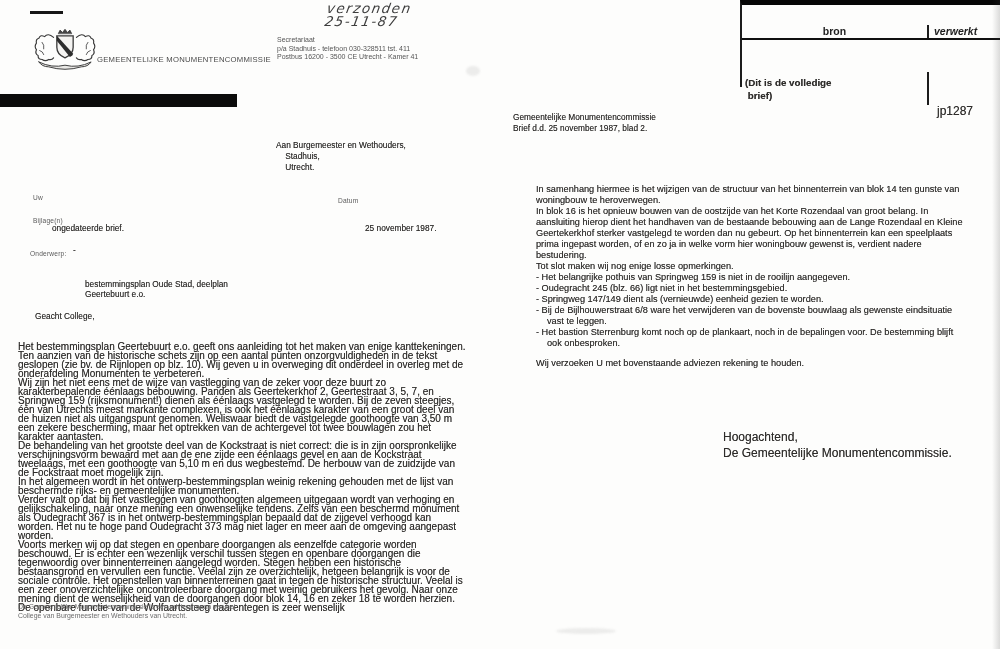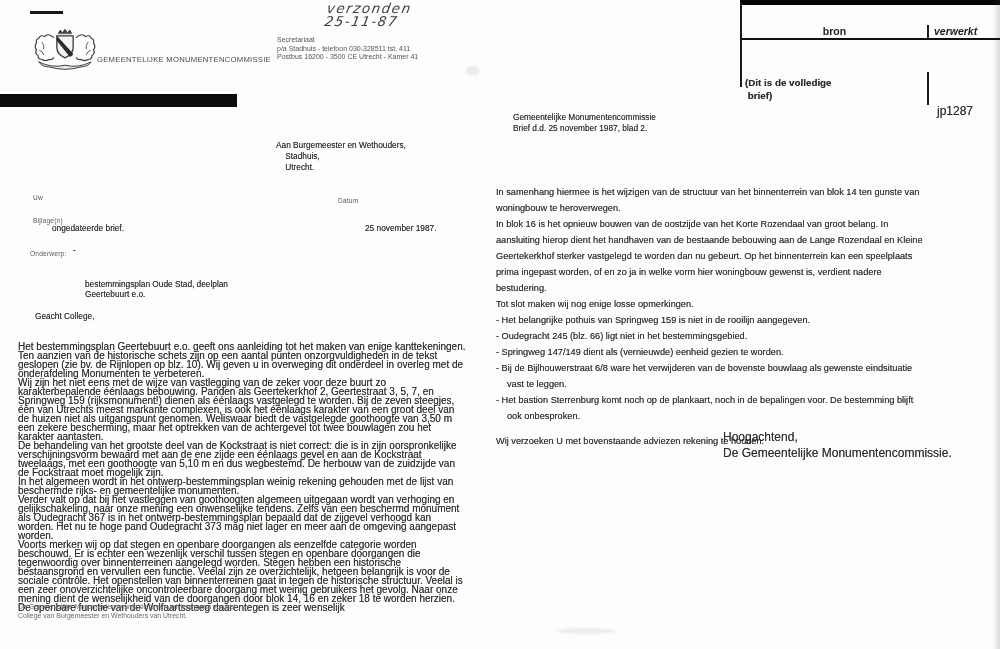--- a/index.html
+++ b/index.html
@@ -50,21 +50,21 @@
     border-left:2px solid #1c1c1c; border-top:5px solid #060606; }
   .stamp-head { display:flex; height:15px; border-bottom:2px solid #101010;
     font-weight:bold; font-size:10.5px; color:#1e1e1e;margin-top:20px; }
   .stamp-head .c1 { width:185px; text-align:center; }
   .stamp-head .c2 { flex:1; padding-left:5px; border-left:2px solid #1c1c1c;font-style:italic; }
   .stamp-body { display:flex; height:65px; }
   .stamp-body .c1 { width:185px; padding:4px 0 0 3px; font-size:9.8px; line-height:13px; font-weight:bold; }
   .stamp-body .c2 { flex:1; padding:32px 0 0 8px; border-left:2px solid #1c1c1c; font-size:12px; }
 
   .p2-heading { left:513px; top:80px; font-size:8.3px; line-height:10.6px; }
-  .body2 { left:496px; top:152px; width:432px; font-size:9.2px; line-height:16px; }
+  .body2 { left:536px; top:152px; width:432px; font-size:9.2px; line-height:11px; }
   .body2 p { margin:0; }
   .hang { padding-left:11px; text-indent:-11px; }
   .sp { margin-top:9px !important; }
   .closing { left:723px; top:398px; font-size:12px; line-height:15.5px; }
 
   .scan-edge { left:992px; top:0; width:8px; height:649px;
     background:linear-gradient(to right, rgba(60,60,60,0), rgba(60,60,60,.18)); }
   .smudge { border-radius:50%; background:rgba(90,90,90,.10); filter:blur(1px); }
 </style>
 </head>

